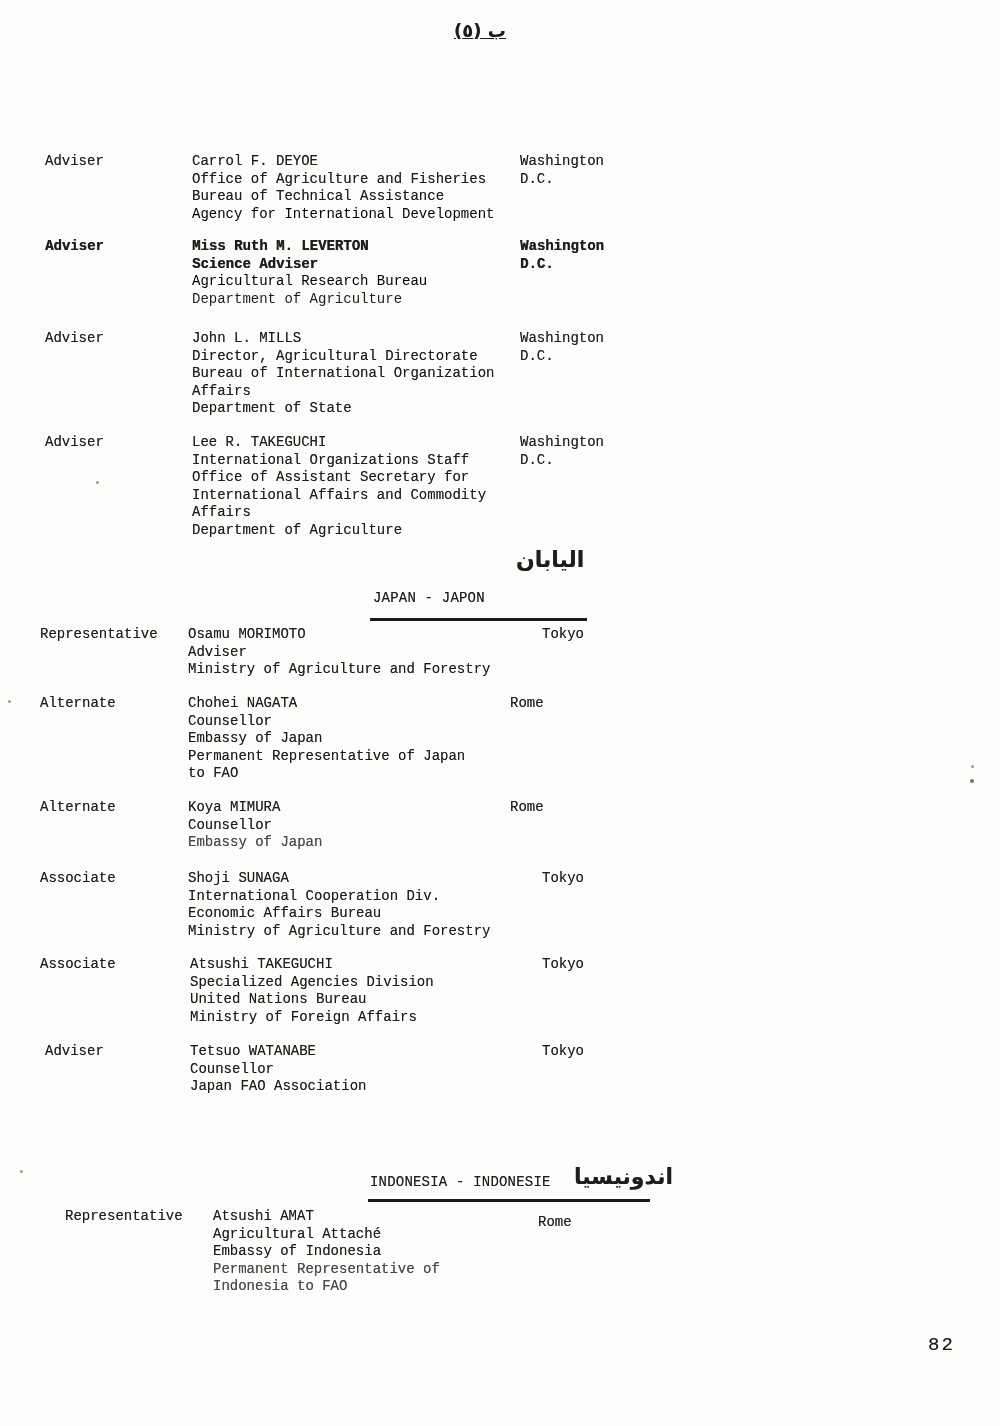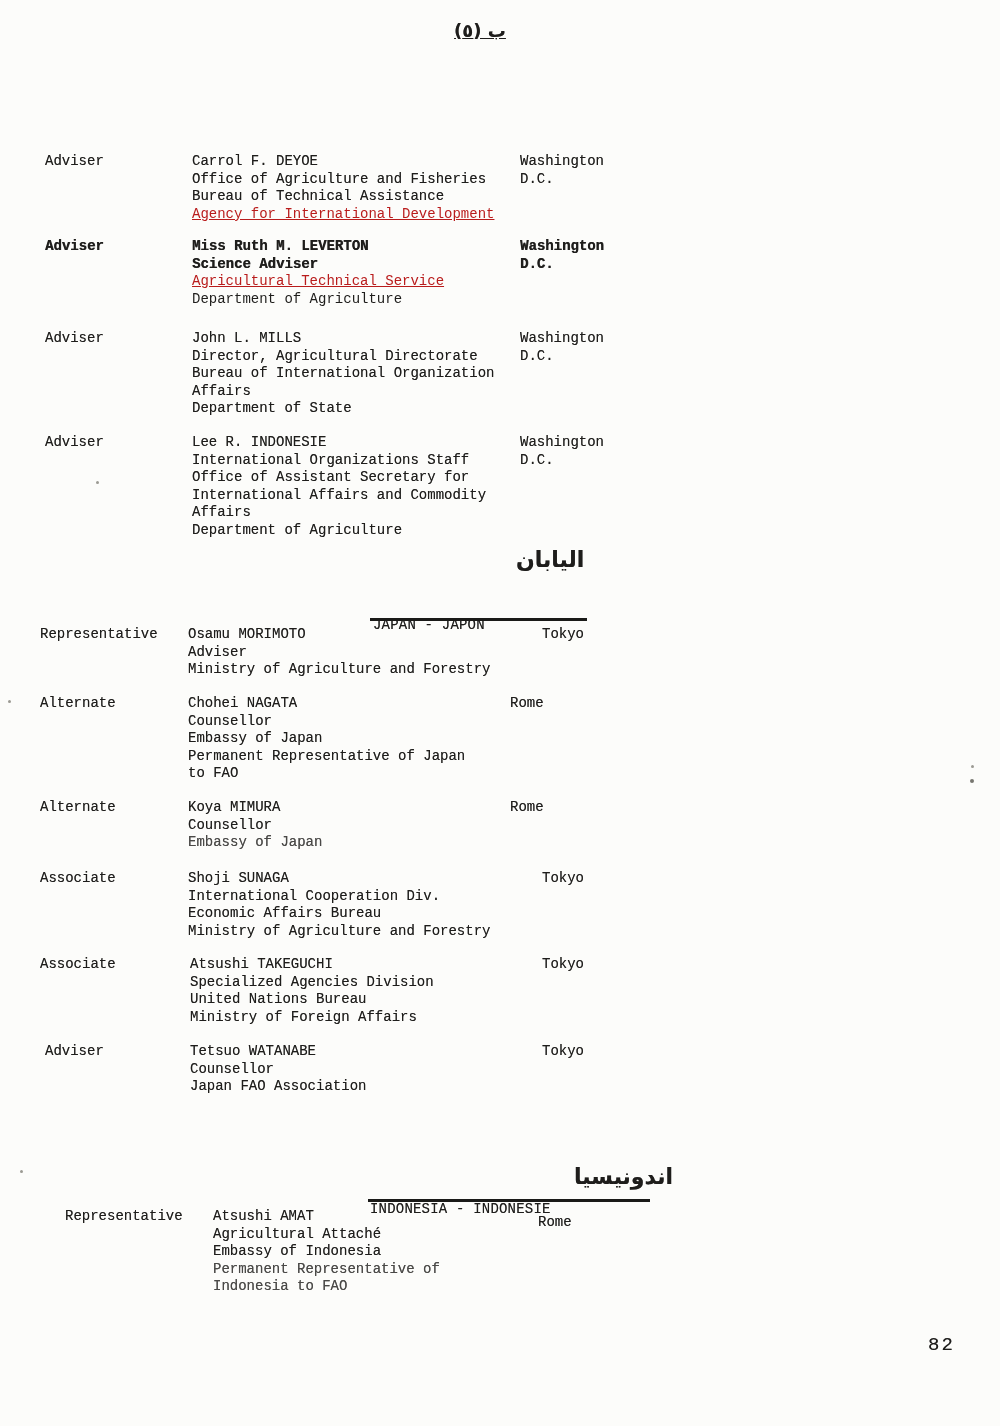--- a/index.html
+++ b/index.html
@@ -18,27 +18,27 @@
   .entry .role{position:absolute;left:45px;top:0;white-space:pre;}
   .entry .details{position:absolute;left:192px;top:0;}
   .entry .city{position:absolute;left:520px;top:0;}
   .sec-japan .role{left:40px}
   .sec-japan .details{left:188px}
   .sec-japan .city{left:542px}
   .sec-indo .role{left:65px}
   .sec-indo .details{left:213px}
   .sec-indo .city{left:538px}
   .bold{font-weight:bold;text-shadow:0.4px 0 0 rgba(10,10,10,.8);}
-  .faded{color:#b91c1c;filter:blur(0.35px);text-shadow:none;text-decoration:underline;}
+  .faded{color:#000000;filter:blur(0.35px);text-shadow:none;}
   .dim{color:#4a4947;}
   .header-mark{
     position:absolute;top:20px;left:430px;width:100px;text-align:center;
     font-family:"DejaVu Sans",sans-serif;font-size:18px;font-weight:bold;direction:rtl;text-decoration:underline;
   }
-  .hdr-latin{position:absolute;white-space:pre;letter-spacing:0.2px;margin-top:27px;}
+  .hdr-latin{position:absolute;white-space:pre;letter-spacing:0.2px;}
   .hdr-arabic{
     position:absolute;direction:rtl;
     font-family:"DejaVu Sans",sans-serif;font-size:22px;font-weight:bold;line-height:1;
   }
   .rule{position:absolute;height:3px;background:#1a1a18;}
   .pagenum{position:absolute;left:928px;top:1334px;font-size:19px;letter-spacing:2px;}
   .speck{position:absolute;background:#9b9a93;border-radius:50%;}
 </style>
 </head>
 <body>
@@ -59,21 +59,21 @@
       <div class="line">Washington</div>
       <div class="line">D.C.</div>
     </div>
   </div>
 
   <div class="entry bold" style="top:238px">
     <div class="role">Adviser</div>
     <div class="details">
       <div class="line">Miss Ruth M. LEVERTON</div>
       <div class="line">Science Adviser</div>
-      <div class="line faded" style="font-weight:normal">Agricultural Technical Service</div>
+      <div class="line faded" style="font-weight:normal">Agricultural Research Bureau</div>
       <div class="line" style="font-weight:normal;text-shadow:none">Department of Agriculture</div>
     </div>
     <div class="city">
       <div class="line">Washington</div>
       <div class="line">D.C.</div>
     </div>
   </div>
 
   <div class="entry" style="top:330px">
     <div class="role">Adviser</div>
@@ -86,21 +86,21 @@
     </div>
     <div class="city">
       <div class="line">Washington</div>
       <div class="line">D.C.</div>
     </div>
   </div>
 
   <div class="entry" style="top:434px">
     <div class="role">Adviser</div>
     <div class="details">
-      <div class="line">Lee R. INDONESIE</div>
+      <div class="line">Lee R. TAKEGUCHI</div>
       <div class="line">International Organizations Staff</div>
       <div class="line">Office of Assistant Secretary for</div>
       <div class="line">International Affairs and Commodity</div>
       <div class="line">Affairs</div>
       <div class="line">Department of Agriculture</div>
     </div>
     <div class="city">
       <div class="line">Washington</div>
       <div class="line">D.C.</div>
     </div>

